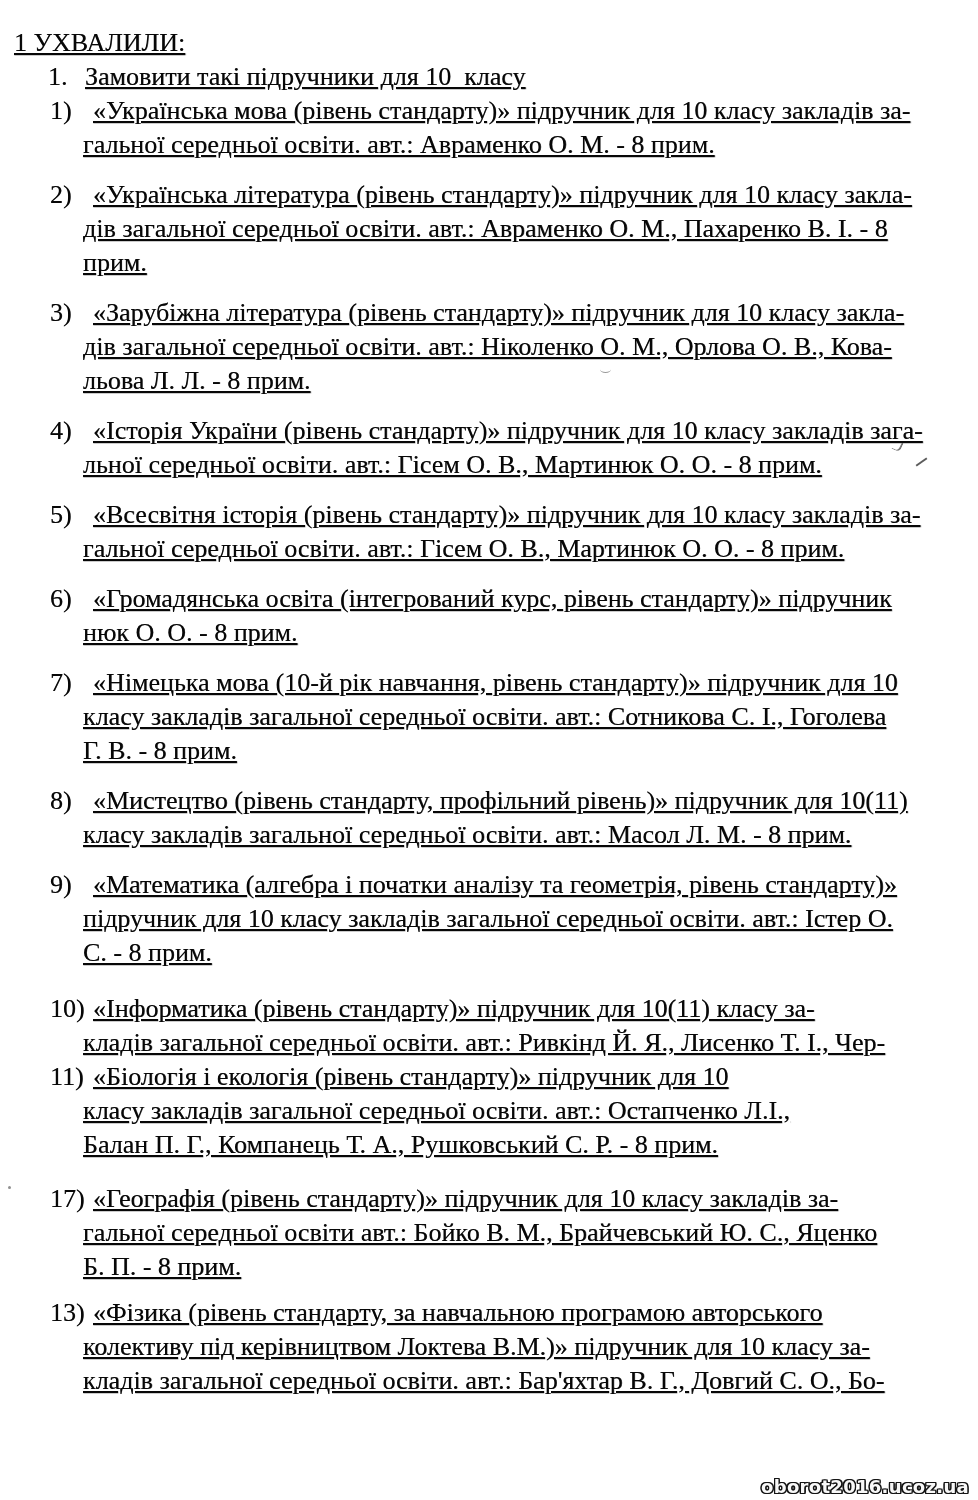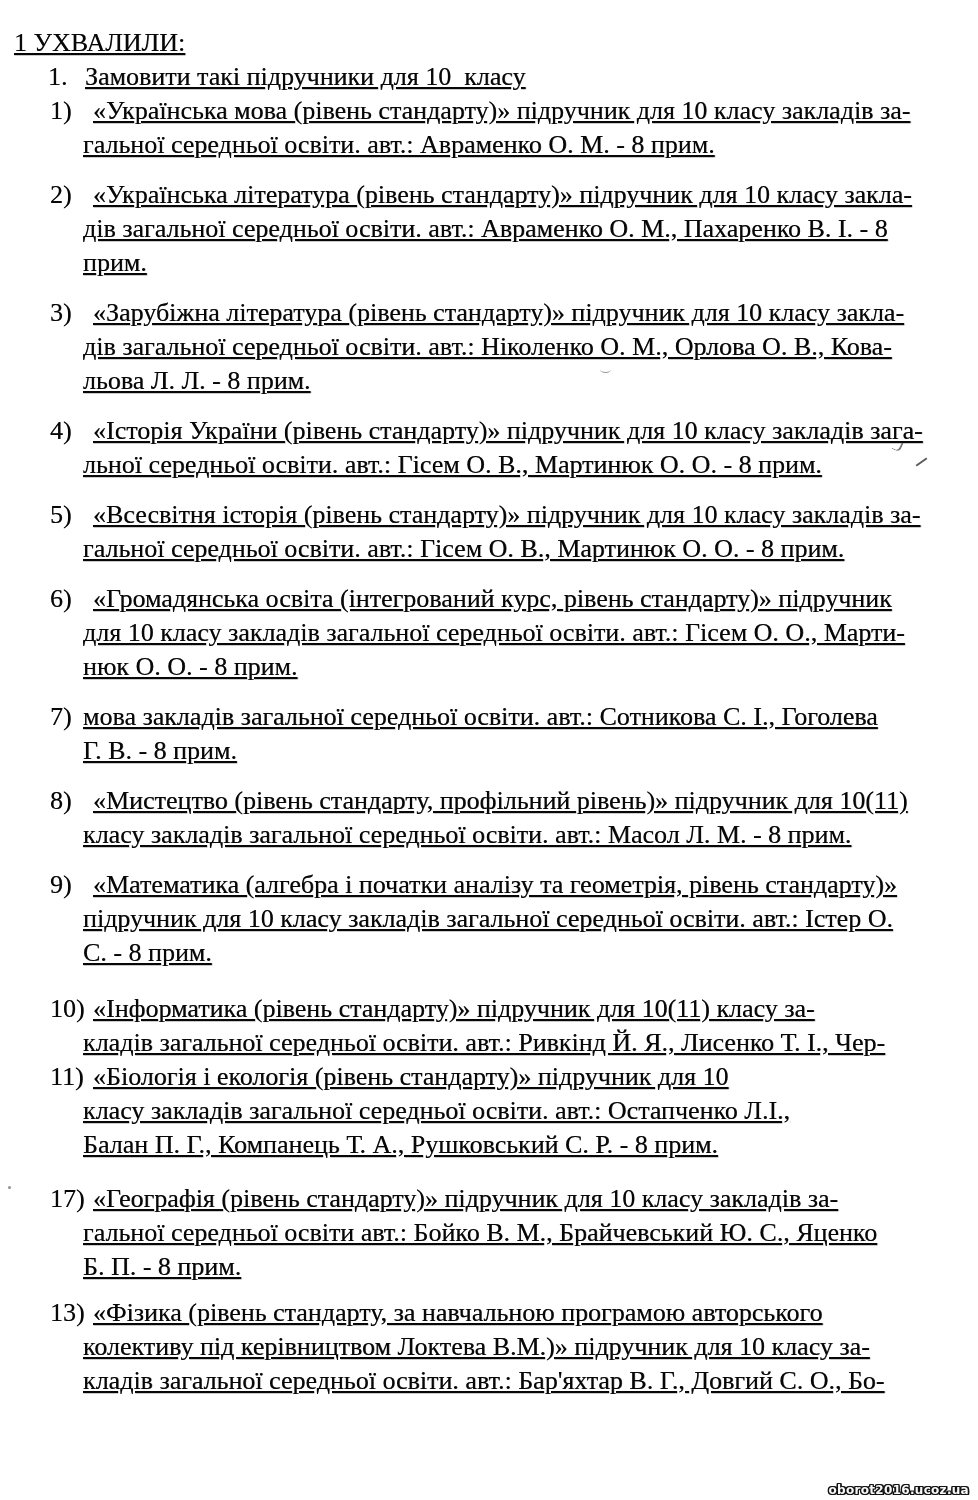--- a/index.html
+++ b/index.html
@@ -47,21 +47,21 @@
   #list .item:nth-child(10) { margin-bottom: 0; }
   #list .item:nth-child(11) { margin-bottom: 20px; }
   #list .item:nth-child(12) { margin-bottom: 12px; }
   #list .item:nth-child(13) { margin-bottom: 12px; }
 
   .watermark {
     position: absolute;
     right: 9px;
     bottom: 3px;
     font-family: "DejaVu Sans", sans-serif;
-    font-size: 12px;
+    font-size: 18px;
     font-weight: 700;
     letter-spacing: 0.3px;
     color: #f8f8f8;
     text-shadow:
       -1.3px -1.3px 0 #141414,  1.3px -1.3px 0 #141414,
       -1.3px  1.3px 0 #141414,  1.3px  1.3px 0 #141414,
       -1.3px  0    0 #141414,  1.3px  0    0 #141414,
        0    -1.3px 0 #141414,  0     1.3px 0 #141414;
     text-align: center;
   }
@@ -123,26 +123,26 @@
           <div class="line">льної середньої освіти. авт.: Гісем О. В., Мартинюк О. О. - 8 прим.</div>
         </div>
         <div class="item">
           <span class="num">5)</span>
           <div class="line first">«Всесвітня історія (рівень стандарту)» підручник для 10 класу закладів за-</div>
           <div class="line">гальної середньої освіти. авт.: Гісем О. В., Мартинюк О. О. - 8 прим.</div>
         </div>
         <div class="item">
           <span class="num">6)</span>
           <div class="line first">«Громадянська освіта (інтегрований курс, рівень стандарту)» підручник</div>
-          <div class="line">для 10 класу закладів загальної середньої освіти. авт.: Гісем О. О., Марти-</div>
           <div class="line">нюк О. О. - 8 прим.</div>
         </div>
         <div class="item">
           <span class="num">7)</span>
-          <div class="line">мова закладів загальної середньої освіти. авт.: Сотникова С. І., Гоголева</div>
+          <div class="line first">«Німецька мова (10-й рік навчання, рівень стандарту)» підручник для 10</div>
+          <div class="line">класу закладів загальної середньої освіти. авт.: Сотникова С. І., Гоголева</div>
           <div class="line">Г. В. - 8 прим.</div>
         </div>
         <div class="item">
           <span class="num">8)</span>
           <div class="line first">«Мистецтво (рівень стандарту, профільний рівень)» підручник для 10(11)</div>
           <div class="line">класу закладів загальної середньої освіти. авт.: Масол Л. М. - 8 прим.</div>
         </div>
         <div class="item">
           <span class="num">9)</span>
           <div class="line first">«Математика (алгебра і початки аналізу та геометрія, рівень стандарту)»</div>

